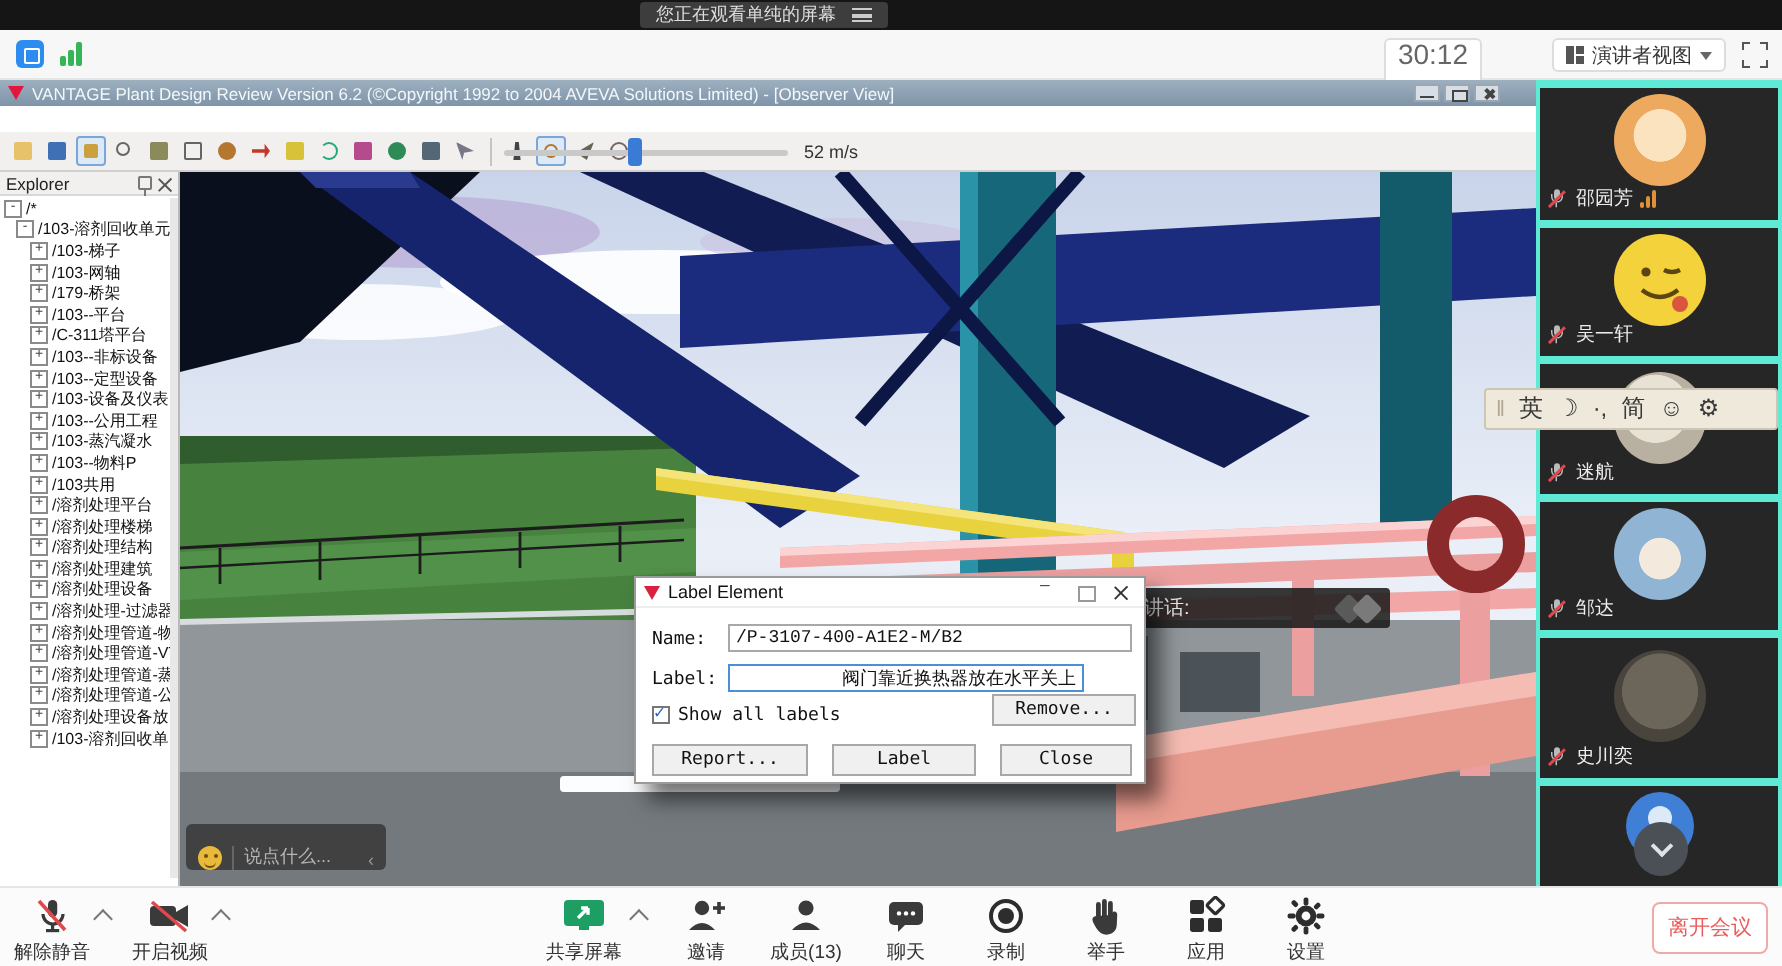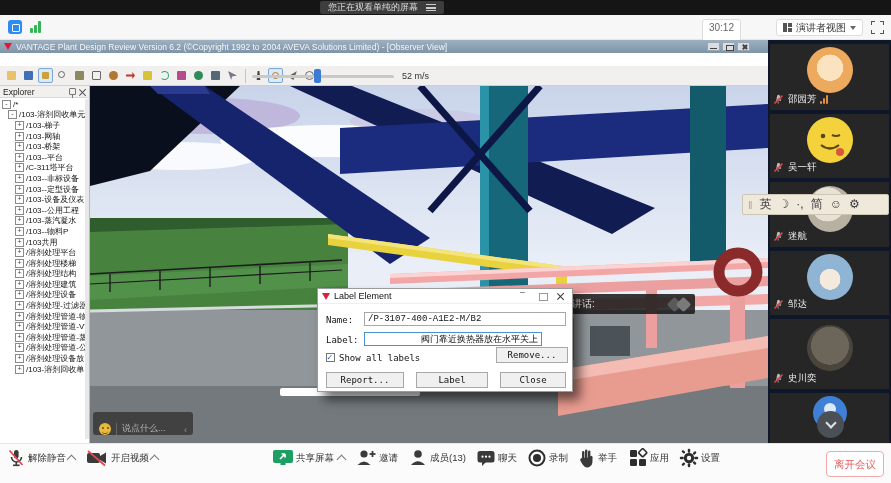--- a/index.html
+++ b/index.html
@@ -11,21 +11,21 @@
   #banner-pill{left:320px;top:1px;height:13px;padding:0 8px;background:#3d3d3d;border-radius:2px;display:flex;align-items:center;gap:8px}
   #banner-pill span{color:#ddd;font-size:9px;line-height:13px;white-space:nowrap}
   .hamb{width:10px;height:7px;border-top:1.5px solid #ccc;border-bottom:1.5px solid #ccc;position:relative}
   .hamb:after{content:"";position:absolute;left:0;top:2.2px;width:10px;height:1.5px;background:#ccc}
   
   #chrome{left:0;top:15px;width:891px;height:25px;background:#f7f7f7;border-bottom:1px solid #e6e6e6}
   #sec-ico{left:8px;top:5px;width:14px;height:14px;background:#2d8cf0;border-radius:3px}
   #sec-ico:after{content:"";position:absolute;left:4px;top:4px;width:6px;height:6px;border:1.5px solid #fff;border-radius:1px}
   .sigbar{position:absolute;bottom:0;background:#35b558;width:3px;border-radius:1px}
   #net-ico{left:30px;top:6px;width:14px;height:12px}
-  #timer-chip{top:4px;height:30px;padding:0 6px;background:#fff;border:1px solid #ddd;border-radius:3px;color:#666;font-size:10px;line-height:15px}
+  #timer-chip{top:4px;height:30px;padding:0 6px;background:#fff;border:1px solid #ddd;border-radius:3px;color:#666;font-size:14px;line-height:15px}
   #view-btn{top:4px;height:17px;padding:0 6px;background:#fff;border:1px solid #ddd;border-radius:3px;display:flex;align-items:center;gap:4px;color:#333;font-size:10px;cursor:pointer}
   .grid-ico{width:9px;height:9px;position:relative}
   .grid-ico i{position:absolute;background:#555}
   .caret{width:0;height:0;border-left:3px solid transparent;border-right:3px solid transparent;border-top:4px solid #666}
   #fs-ico{top:6px;width:13px;height:13px}
   #fs-ico i{position:absolute;width:4px;height:4px;border:1.5px solid #555}
   
   #shared{left:0;top:40px;width:768px;height:403px;background:#fff}
   #titlebar{left:0;top:0;width:768px;height:13px;background:linear-gradient(#9db0c0,#7e94a8);display:flex;align-items:center}
   #titlebar .logo{width:0;height:0;border-left:4px solid transparent;border-right:4px solid transparent;border-top:7px solid #e3173e;margin:0 4px}
@@ -96,33 +96,33 @@
   .emoji:after{content:"";position:absolute;left:3px;top:7px;width:6px;height:3px;border-bottom:1.3px solid #6b4e12;border-radius:0 0 6px 6px}
   #chatbar .dv{width:1px;height:12px;background:#666}
   #chatbar .ph{color:#b5b5b5;font-size:9px;flex:1;white-space:nowrap;overflow:hidden}
   #chatbar .col{color:#999;font-size:9px}
   #whitebar{left:190px;top:302px;width:140px;height:8px;background:#fdfdfd;border-radius:2px}
   
   #ime{left:742px;top:194px;width:147px;height:21px;background:#efe9dc;border:1px solid #cdc6b4;border-radius:2px;display:flex;align-items:center;padding:0 5px;gap:7px;z-index:6}
   #ime .h{color:#b0a890;font-size:11px}
   #ime .it{font-size:12px;color:#3a3a3a;cursor:pointer;line-height:19px}
   
-  #sidebar{left:768px;top:40px;width:123px;height:403px;background:#0f172a}
+  #sidebar{left:768px;top:40px;width:123px;height:403px;background:#5eead4}
   .tile{position:absolute;left:2px;width:119px;background:#262626;overflow:hidden}
   .av{position:absolute;left:50%;transform:translateX(-50%);border-radius:50%}
   .namebar{position:absolute;left:4px;bottom:4px;display:flex;align-items:center;gap:3px}
   .namebar .nm{color:#eee;font-size:9.5px;white-space:nowrap}
   .micm.sm{transform:scale(.75);transform-origin:left center}
   .sig{display:flex;align-items:flex-end;gap:1px;height:9px}
   .sig i{width:2px;background:#e0913a;border-radius:1px}
   #collapse-btn{left:49px;top:371px;width:27px;height:27px;border-radius:50%;background:#4b5056;display:flex;align-items:center;justify-content:center;cursor:pointer;z-index:7}
   .chev{width:8px;height:8px;border-left:2px solid #dfe3e6;border-bottom:2px solid #dfe3e6;transform:rotate(-45deg);margin-top:-3px}
   
   #bottombar{left:0;top:443px;width:891px;height:40px;background:#fbfbfb;border-top:1px solid #e6e6e6}
-  .bitem{display:flex;flex-direction:row;align-items:center;gap:2px;cursor:pointer;min-width:40px}
+  .bitem{display:flex;flex-direction:column;align-items:center;gap:2px;cursor:pointer;min-width:40px}
   .bitem .lb{font-size:9.5px;color:#333;white-space:nowrap}
   .bitem svg{display:block}
   #bb-left{left:6px;top:4px;display:flex;align-items:flex-start;gap:2px}
   #bb-center{left:272px;top:4px;display:flex;align-items:flex-start;gap:10px}
   .upcaret{width:7px;height:7px;border-left:1.5px solid #777;border-top:1.5px solid #777;transform:rotate(45deg);margin-top:8px;cursor:pointer}
   #leave-btn{right:7px;top:7px;width:58px;height:26px;background:#fff;border:1px solid #f0a9a9;border-radius:4px;color:#e85c5c;font-size:10.5px;text-align:center;line-height:24px;cursor:pointer}
 </style>
 </head>
 <body>
 
@@ -232,21 +232,21 @@
     <div class="abs" id="exp-head">
       <span class="ttl">Explorer</span>
       <span class="pin"></span>
       <span class="xico"></span>
     </div>
     <div class="abs" id="tree">
       <div class="trow l0 open">/*</div>
       <div class="trow l1 open">/103-溶剂回收单元</div>
       <div class="trow l2">/103-梯子</div>
       <div class="trow l2">/103-网轴</div>
-      <div class="trow l2">/103-桥架</div>
+      <div class="trow l2">/179-桥架</div>
       <div class="trow l2">/103--平台</div>
       <div class="trow l2">/C-311塔平台</div>
       <div class="trow l2">/103--非标设备</div>
       <div class="trow l2">/103--定型设备</div>
       <div class="trow l2">/103-设备及仪表</div>
       <div class="trow l2">/103--公用工程</div>
       <div class="trow l2">/103-蒸汽凝水</div>
       <div class="trow l2">/103--物料P</div>
       <div class="trow l2">/103共用</div>
       <div class="trow l2">/溶剂处理平台</div>

